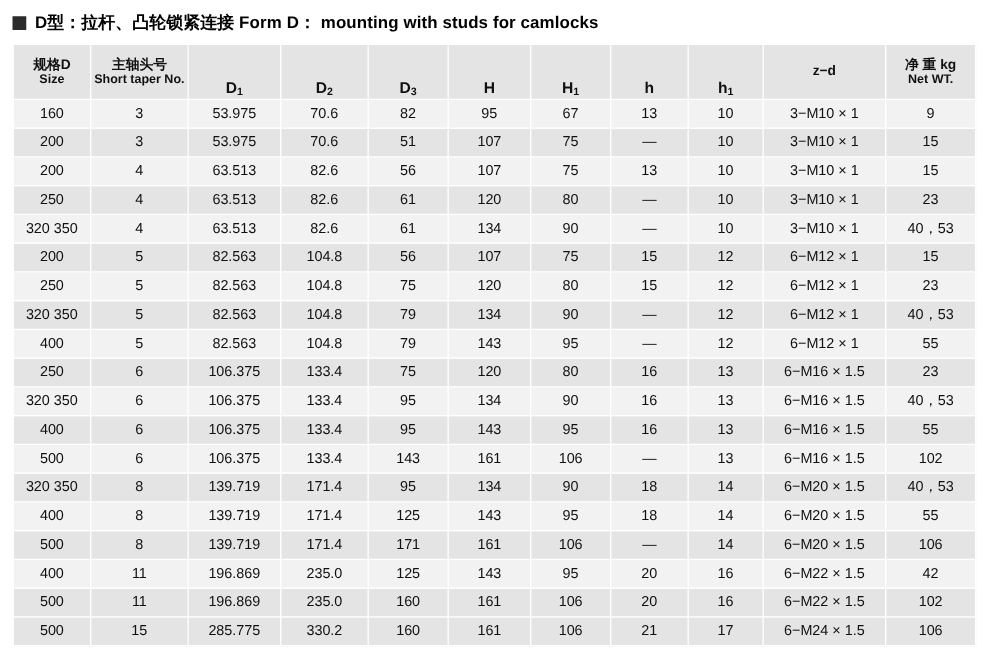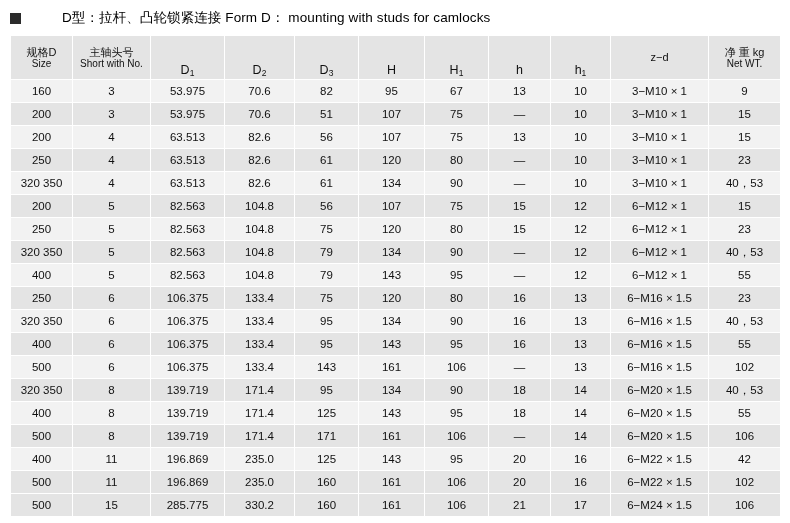--- a/index.html
+++ b/index.html
@@ -28,25 +28,24 @@
   }
   .title-marker {
     width: 11px;
     height: 11px;
     background: #2b2b2b;
     margin-right: 7px;
     flex: 0 0 auto;
   }
   .title-text {
     font-size: 13.5px;
-    font-weight: normal;
+    font-weight: bold;
     color: #000;
     white-space: nowrap;
     letter-spacing: 0.1px;
-    margin-left: 34px;
   }
   
   table.spec {
     border-collapse: collapse;
     width: 770px;
     margin: 0 10px;
     table-layout: fixed;
   }
   table.spec col.c0 { width: 62px; }
   table.spec col.c1 { width: 78px; }
@@ -65,21 +64,21 @@
     text-align: center;
     vertical-align: middle;
     font-size: 11.5px;
     color: #111;
     padding: 0;
     height: 22px;
     line-height: 1.15;
   }
   table.spec thead th {
     background: #e4e4e4;
-    font-weight: normal;
+    font-weight: bold;
     height: 32px;
     font-size: 11px;
     padding: 2px 0;
   }
   table.spec thead th .hl1 { display: block; font-size: 11px; }
   table.spec thead th .hl2 { display: block; font-size: 10px; }
   table.spec thead th .hsym { display: block; font-size: 12.5px; margin-top: 25px; }
   table.spec thead th .hsym sub {
     font-size: 8.5px;
     vertical-align: baseline;
@@ -114,21 +113,21 @@
         <col class="c10">
     </colgroup>
     <thead>
       <tr>
           <th>
             <span class="hl1">规格D</span>
             <span class="hl2">Size</span>
           </th>
           <th>
             <span class="hl1">主轴头号</span>
-            <span class="hl2">Short with No.</span>
+            <span class="hl2">Short taper No.</span>
           </th>
           <th>
             <span class="hsym">D<sub>1</sub></span>
           </th>
           <th>
             <span class="hsym">D<sub>2</sub></span>
           </th>
           <th>
             <span class="hsym">D<sub>3</sub></span>
           </th>

